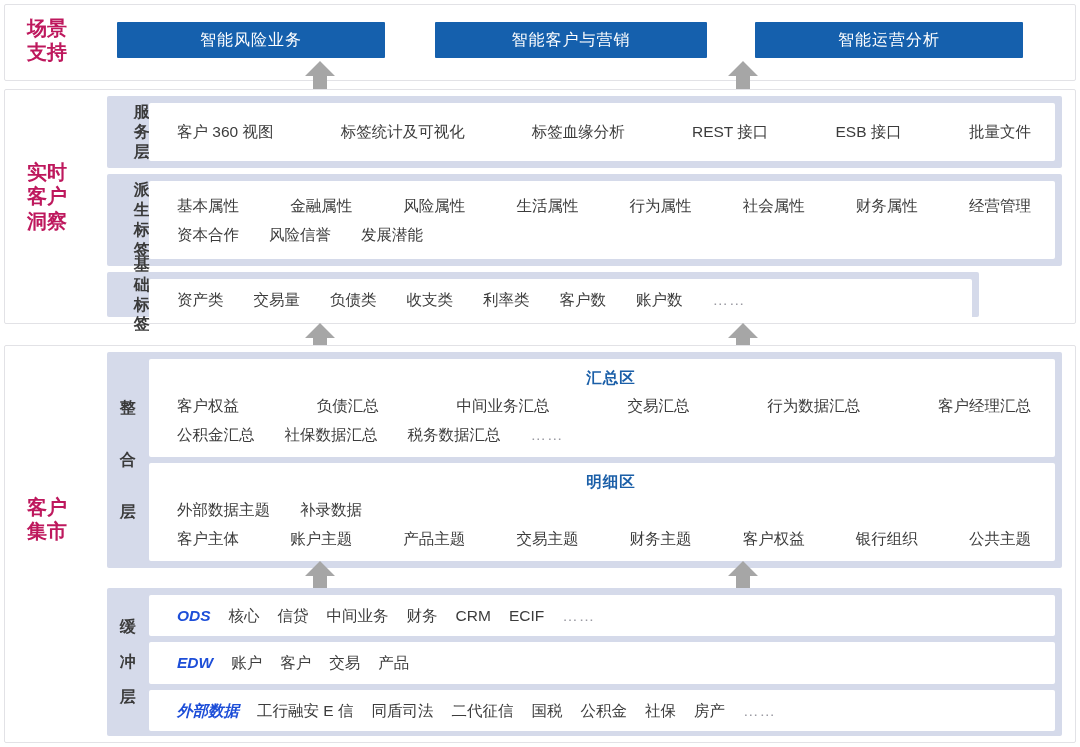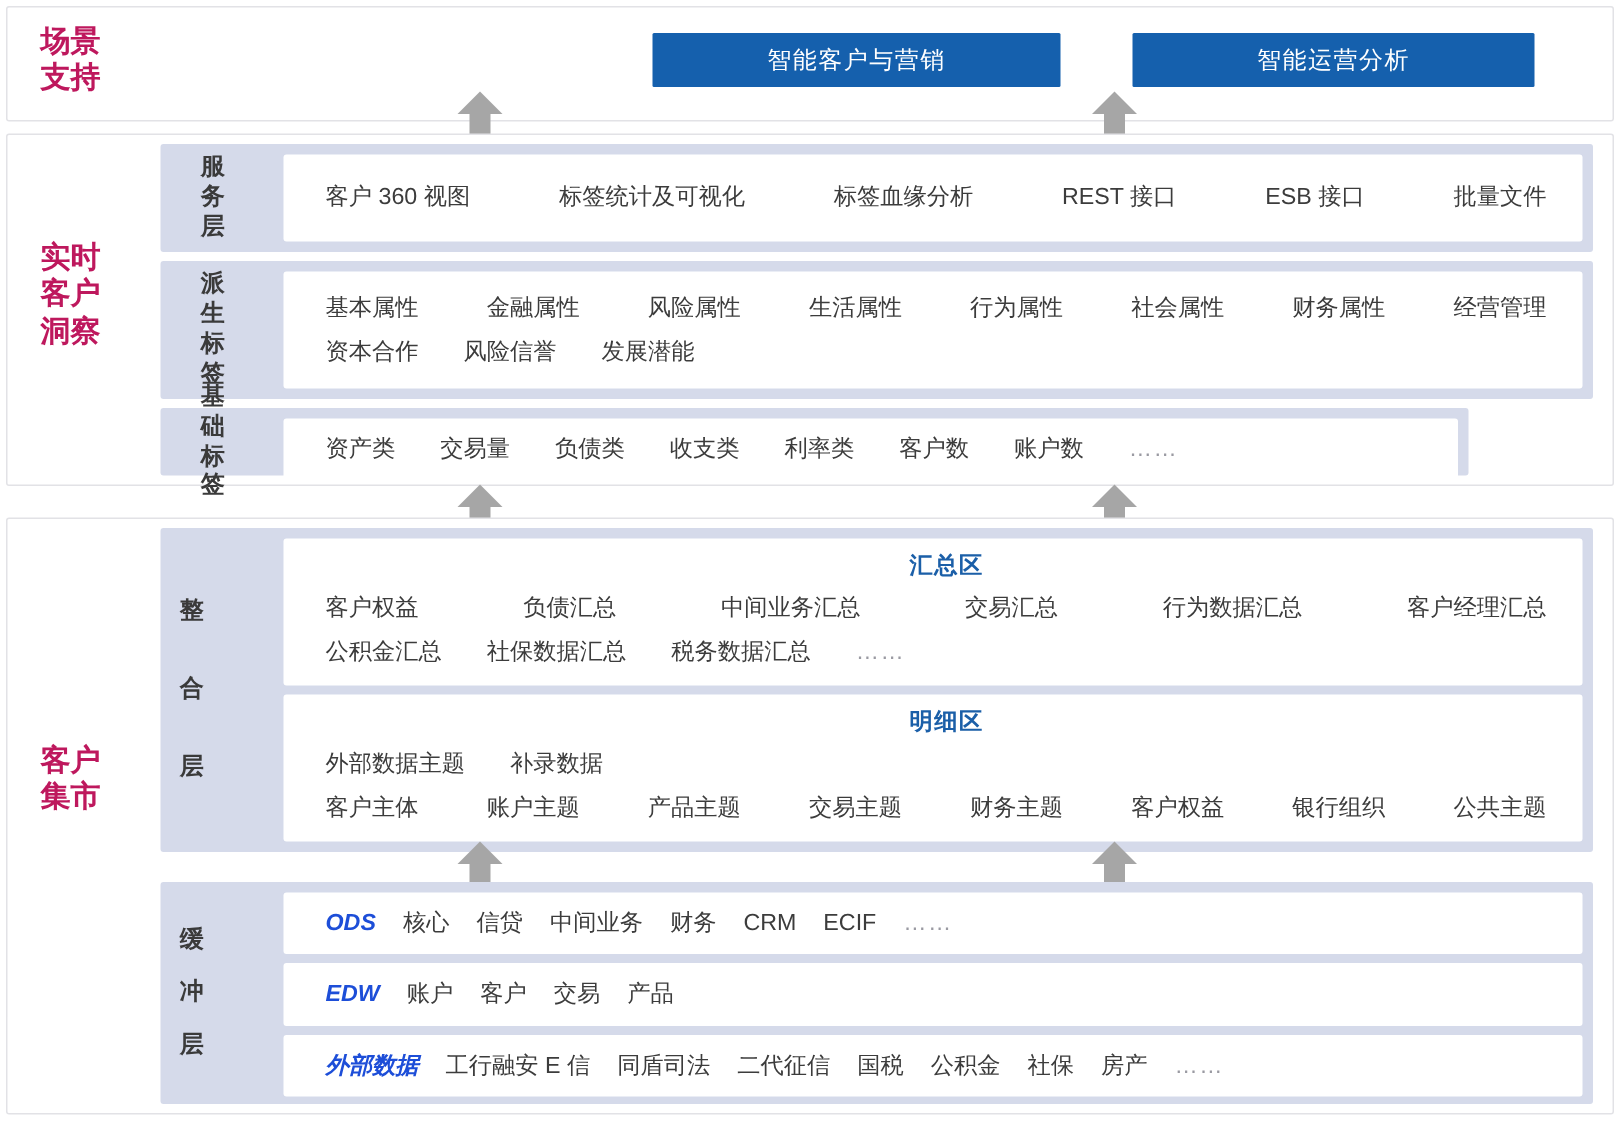--- a/index.html
+++ b/index.html
@@ -91,21 +91,20 @@
     padding: 7px 7px 7px 0;
   }
   .white-box {
     background: #ffffff;
     border-radius: 2px;
     flex: 1 1 auto;
     display: flex;
     flex-direction: column;
     justify-content: center;
     padding: 6px 10px 6px 28px;
-    margin-left: 40px;
   }
 
   
   .chip-row {
     display: flex;
     align-items: center;
     flex-wrap: nowrap;
     line-height: 1.9;
   }
   .chip-row.spaced { justify-content: space-between; padding-right: 14px; }
@@ -153,20 +152,21 @@
   #arrow-m-r { left: 727px; top: 560px; }
 </style>
 </head>
 <body>
 
 <div id="canvas">
 
   <div class="panel" id="panel-scene"></div>
   <div class="panel-title" id="title-scene">场景<br>支持</div>
 
+  <div class="scene-btn" id="scene-btn-0">智能风险业务</div>
   <div class="scene-btn" id="scene-btn-2">智能运营分析</div>
   <div class="scene-btn" id="scene-btn-1">智能客户与营销</div>
 
   <div class="arrow" id="arrow-s-l">
     <svg width="32" height="34" viewBox="0 0 32 34">
         <polygon points="16,1 31,16 23,16 23,33 9,33 9,16 1,16" fill="#a6a6a6"></polygon>
       </svg>
   </div>
   <div class="arrow" id="arrow-s-r">
     <svg width="32" height="34" viewBox="0 0 32 34">

